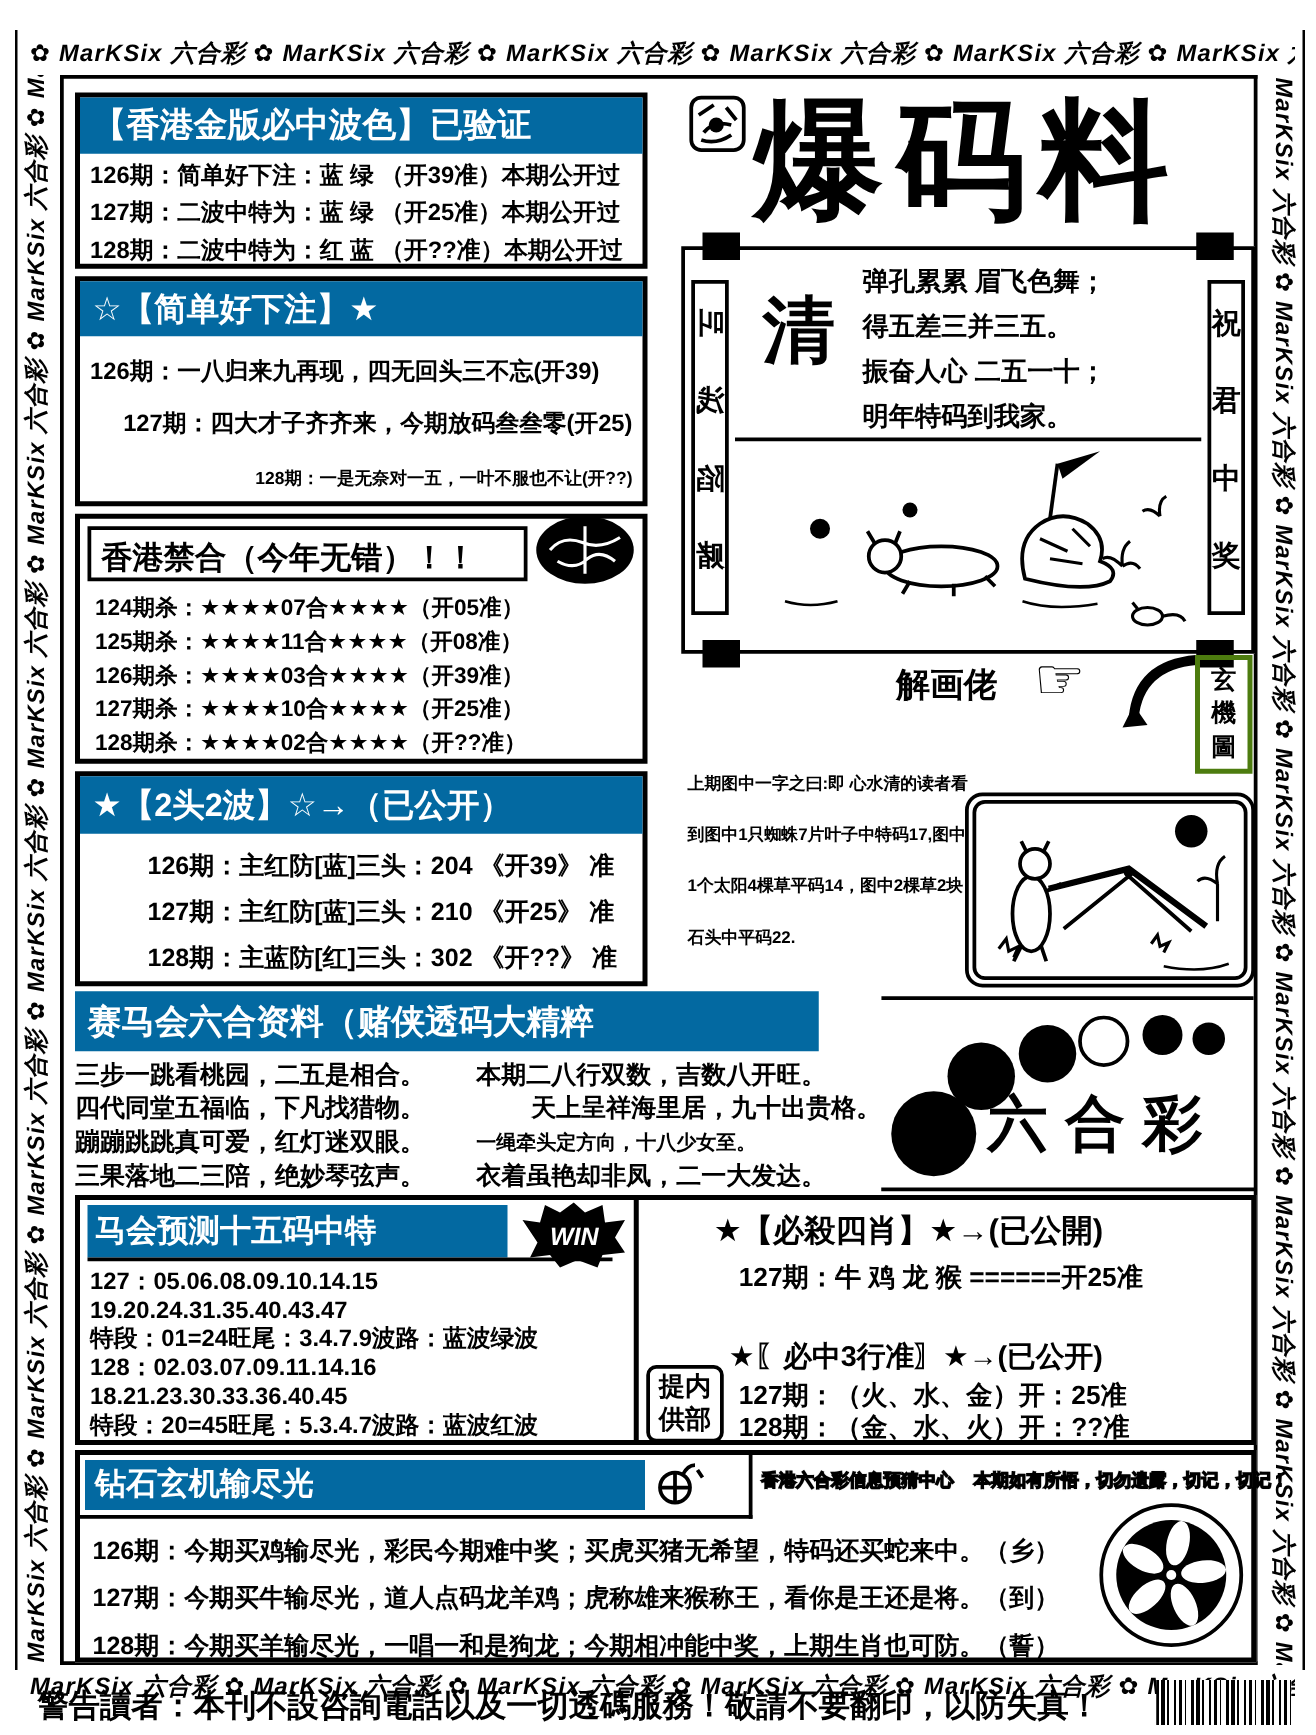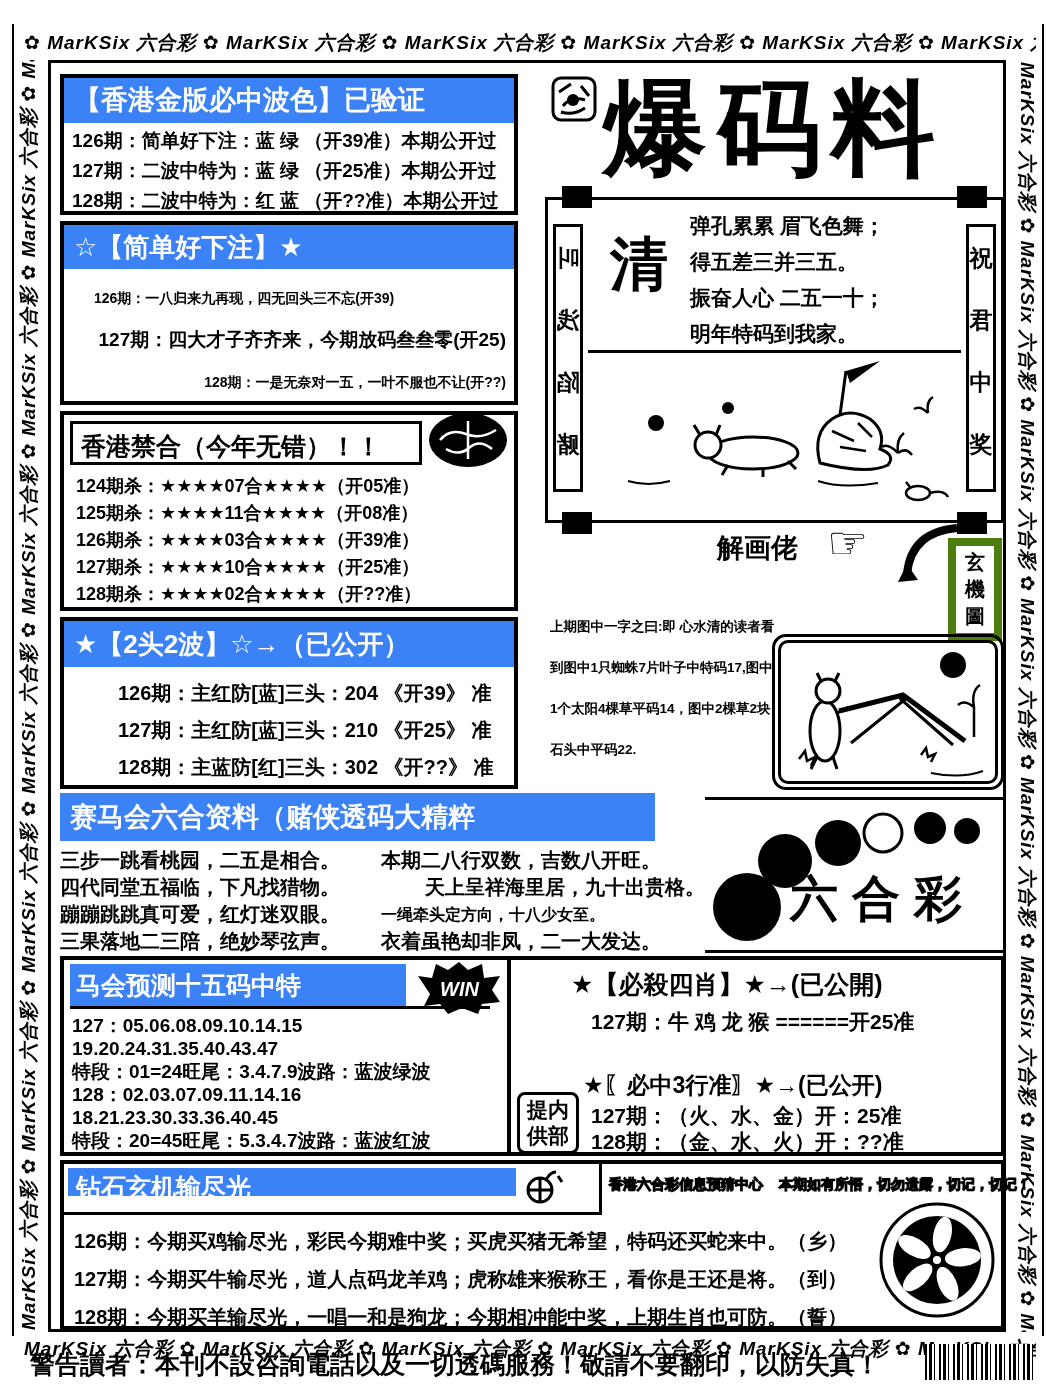--- a/index.html
+++ b/index.html
@@ -2,21 +2,21 @@
 <html><head>
 <meta charset="utf-8">
 <style>
   html,body{margin:0;padding:0;background:#fff;}
   .page{position:relative;width:1053px;height:1388px;background:#fff;overflow:hidden;
         font-family:"Liberation Sans","DejaVu Sans",sans-serif;color:#000;}
   .rule{position:absolute;background:#000;}
   .btxt{font-weight:bold;font-style:italic;font-size:19px;white-space:nowrap;letter-spacing:1px;color:#000;}
   .vwrap{position:absolute;transform-origin:left top;overflow:hidden;}
   .box{position:absolute;border:4px solid #000;background:#fff;box-sizing:border-box;}
-  .bar{background:#3b82f6;color:#fff;font-weight:bold;white-space:nowrap;overflow:hidden;}
+  .bar{background:#0369a1;color:#fff;font-weight:bold;white-space:nowrap;overflow:hidden;}
   .row{font-weight:bold;white-space:nowrap;color:#000;}
   .vertchars{font-weight:bold;text-align:center;word-break:break-all;color:#000;}
   .outline-txt{font-weight:bold;color:#fff;-webkit-text-stroke:1.1px #000;text-shadow:0 0 1px #000;white-space:nowrap;}
   .barcode{background:repeating-linear-gradient(90deg,#000 0 2px,#fff 2px 4px,#000 4px 7px,#fff 7px 9px,#000 9px 10px,#fff 10px 14px);}
 </style>
 </head>
 <body>
 
 <div class="page">
 
@@ -41,21 +41,21 @@
     <div style="padding:3px 8px 0 8px;">
       <div class="row" style="font-size:19px;line-height:30px;">126期：简单好下注：蓝 绿 （开39准）本期公开过</div>
       <div class="row" style="font-size:19px;line-height:30px;">127期：二波中特为：蓝 绿 （开25准）本期公开过</div>
       <div class="row" style="font-size:19px;line-height:30px;">128期：二波中特为：红 蓝 （开??准）本期公开过</div>
     </div>
   </div>
 
   <div class="box" style="left:60px;top:221px;width:458px;height:184px;">
     <div class="bar" style="height:44px;font-size:26px;line-height:44px;padding-left:10px;">☆【简单好下注】★</div>
     <div style="padding:8px 8px 0 8px;">
-      <div class="row" style="font-size:14px;line-height:42px;margin-left:22px;">126期：一八归来九再现，四无回头三不忘(开39)</div>
+      <div class="row" style="font-size:19px;line-height:42px;">126期：一八归来九再现，四无回头三不忘(开39)</div>
       <div class="row" style="font-size:19px;line-height:42px;text-align:right;">127期：四大才子齐齐来，今期放码叁叁零(开25)</div>
       <div class="row" style="font-size:14px;line-height:42px;text-align:right;">128期：一是无奈对一五，一叶不服也不让(开??)</div>
     </div>
   </div>
 
   <div class="box" style="left:60px;top:411px;width:458px;height:200px;">
     <div style="position:absolute;left:6px;top:6px;width:352px;height:44px;border:3px solid #000;font-weight:bold;font-size:25px;line-height:44px;padding-left:8px;white-space:nowrap;box-sizing:border-box;">香港禁合（今年无错）！！</div>
     <svg style="position:absolute;left:362px;top:-6px;" width="84" height="62" viewBox="0 0 84 62">
       <ellipse cx="42" cy="31" rx="39" ry="27" fill="#000"></ellipse>
       <path d="M14 31 q10 -12 26 -6 q14 6 30 -4 M20 40 q14 8 24 -2 q10 -8 22 2 M42 12 v38" stroke="#fff" stroke-width="2.5" fill="none"></path>
@@ -134,21 +134,21 @@
       <div class="row" style="position:absolute;left:80px;top:48px;font-size:21px;">127期：牛 鸡 龙 猴 ======开25准</div>
       <div class="row" style="position:absolute;left:72px;top:110px;font-size:23px;">★〖必中3行准〗★→(已公开)</div>
       <div class="row" style="position:absolute;left:80px;top:142px;font-size:21px;">127期：（火、水、金）开：25准</div>
       <div class="row" style="position:absolute;left:80px;top:168px;font-size:21px;">128期：（金、水、火）开：??准</div>
       <div class="vertchars" style="position:absolute;left:6px;top:132px;width:56px;border:3px solid #000;border-radius:8px;font-size:21px;line-height:26px;padding:2px 0;">提内供部</div>
     </div>
   </div>
 
   <div class="box" style="left:60px;top:1160px;width:945px;height:170px;">
     <div style="position:absolute;left:0;top:0;width:535px;height:48px;border-right:3px solid #000;border-bottom:3px solid #000;">
-      <div class="bar" style="position:absolute;left:4px;top:4px;width:440px;height:28px;font-size:25px;line-height:38px;padding-left:8px;">钻石玄机输尽光</div>
+      <div class="bar" style="position:absolute;left:4px;top:4px;width:440px;height:40px;font-size:25px;line-height:38px;padding-left:8px;">钻石玄机输尽光</div>
       <svg style="position:absolute;left:456px;top:4px;" width="46" height="40" viewBox="0 0 46 40">
         <circle cx="20" cy="22" r="12" fill="none" stroke="#000" stroke-width="3"></circle>
         <path d="M20 10 v24 M8 22 h24 M26 12 q4 -8 10 -8 M38 8 l4 6" stroke="#000" stroke-width="3" fill="none"></path>
       </svg>
     </div>
     <div class="outline-txt" style="position:absolute;left:545px;top:12px;font-size:14px;">香港六合彩信息预猜中心</div>
     <div class="outline-txt" style="position:absolute;left:715px;top:12px;font-size:14px;font-family:Liberation Serif, serif;">本期如有所悟，切勿遗露，切记，切记！</div>
     <div style="position:absolute;left:10px;top:58px;">
       <div class="row" style="font-size:20px;line-height:38px;">126期：今期买鸡输尽光，彩民今期难中奖；买虎买猪无希望，特码还买蛇来中。（乡）</div>
       <div class="row" style="font-size:20px;line-height:38px;">127期：今期买牛输尽光，道人点码龙羊鸡；虎称雄来猴称王，看你是王还是将。（到）</div>
@@ -214,21 +214,21 @@
     </svg>
   </div>
 
   <div style="position:absolute;left:545px;top:520px;width:459px;height:86px;">
     <div class="row" style="position:absolute;left:172px;top:10px;font-size:27px;">解画佬</div>
     <div class="row" style="position:absolute;left:282px;top:-4px;font-size:46px;">☞</div>
     <svg style="position:absolute;left:352px;top:2px;" width="64" height="84" viewBox="0 0 64 84">
       <path d="M60 6 Q14 10 10 52" stroke="#000" stroke-width="8" fill="none"></path>
       <path d="M10 42 l-9 18 l20 -2 Z" fill="#000"></path>
     </svg>
-    <div class="vertchars" style="position:absolute;right:2px;top:18px;width:38px;border:8px solid #4d7c0f;font-size:20px;line-height:27px;padding:3px 0;">玄機圖</div>
+    <div class="vertchars" style="position:absolute;right:2px;top:4px;width:38px;border:4px solid #4d7c0f;font-size:20px;line-height:27px;padding:3px 0;">玄機圖</div>
   </div>
 
   <div class="row" style="position:absolute;left:550px;top:606px;width:228px;height:180px;font-size:13.5px;line-height:41px;white-space:normal;">上期图中一字之曰:即 心水清的读者看到图中1只蜘蛛7片叶子中特码17,图中1个太阳4棵草平码14，图中2棵草2块石头中平码22.</div>
 
   <div style="position:absolute;left:772px;top:634px;width:232px;height:156px;border:3px solid #000;border-radius:14px;box-sizing:border-box;">
     <div style="position:absolute;inset:3px;border:3px solid #000;border-radius:10px;">
       <svg width="218" height="142" viewBox="0 0 218 142">
         <circle cx="172" cy="22" r="13" fill="#000"></circle>
         <path d="M70 100 L122 58 L172 102" stroke="#000" stroke-width="3" fill="none"></path>
         <path d="M58 68 L122 52 L184 98" stroke="#000" stroke-width="5" fill="none"></path>

